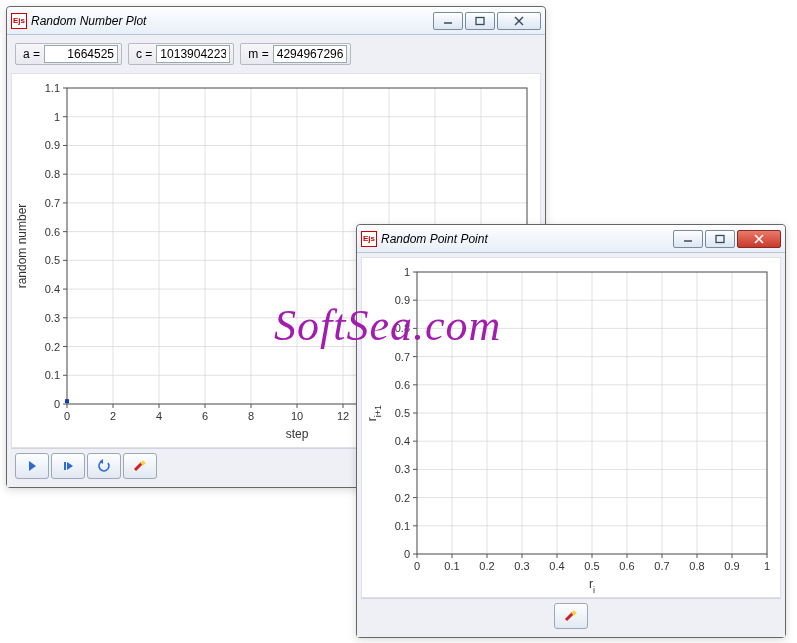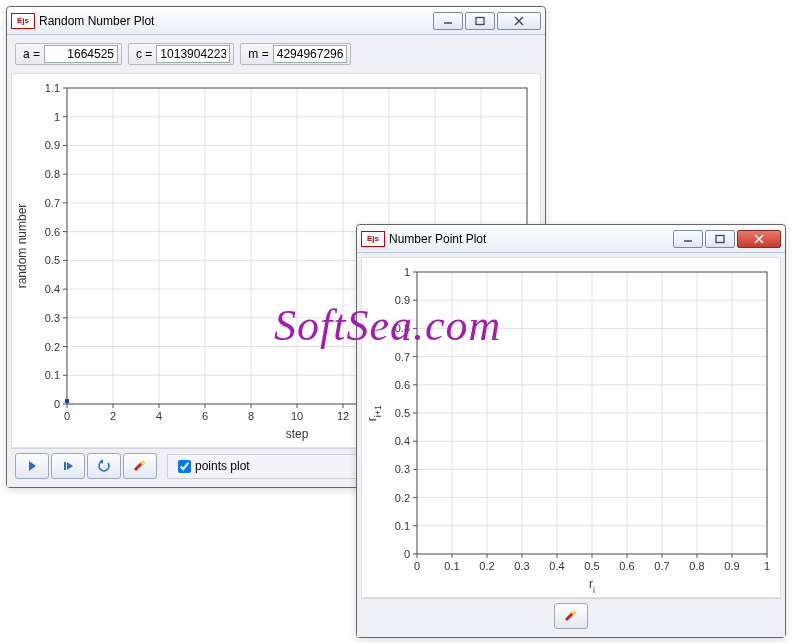--- a/index.html
+++ b/index.html
@@ -1,22 +1,22 @@
 <!DOCTYPE html>
 <html><head>
 <meta charset="utf-8">
 <style>
   * { box-sizing: border-box; }
   html, body { margin: 0; padding: 0; }
   body { width: 797px; height: 643px; background: #fff; font-family: "Segoe UI", Tahoma, sans-serif; font-size: 12px; position: relative; overflow: hidden; }
 
   .window { position: absolute; background: #efeff6; border: 1px solid #8a8a8a; border-radius: 4px; box-shadow: 0 2px 8px rgba(0,0,0,0.15); }
   .titlebar { height: 28px; background: linear-gradient(#fdfeff,#e8eff8); border-bottom: 1px solid #b8c6d8; border-radius: 4px 4px 0 0; display:flex; align-items:center; padding: 0 4px; }
-  .app-icon { width: 24px; height: 16px; border:1px solid #c00; background:#fff; display:inline-flex; align-items:center; justify-content:center; font-size:8px; font-weight:bold; color:#c00; margin-right:4px; }
-  .title-text { flex:0 0 auto; color:#000; }
+  .app-icon { width: 16px; height: 16px; border:1px solid #c00; background:#fff; display:inline-flex; align-items:center; justify-content:center; font-size:8px; font-weight:bold; color:#c00; margin-right:4px; }
+  .title-text { flex:0 0 auto; color:#000;font-style:italic; }
   .title-spacer { flex:1; }
   .win-ctl-group { display:flex; gap:0; }
   .win-btn { width:30px; height:18px; border:1px solid #7a8aa0; background:linear-gradient(#fdfeff,#dce6f2); border-radius:2px; display:inline-flex; align-items:center; justify-content:center; font-size:10px; color:#3a4a5e; margin-left:2px; cursor:default; }
   .win-btn.close { width:44px; }
   .win-btn.close.red { background:linear-gradient(#e97a6a,#c83a2a); color:#fff; border-color:#8a2a20; }
   .win-btn svg { display:block; }
 
   .client { padding:4px; background:#efeff6; }
 
   .param-row { display:flex; gap:6px; padding:4px; background:#efeff6; }
@@ -180,32 +180,28 @@
             <path d="M12 4 A5 5 0 1 1 7 2" fill="none" stroke="#2a6bd4" stroke-width="1.6"></path>
             <polygon points="7,0 7,5 3.5,2.5" fill="#2a6bd4"></polygon>
           </svg>
         </span>
       <span class="tool-btn">
           <svg width="16" height="14">
             <line x1="3" y1="11" x2="10" y2="4" stroke="#c22" stroke-width="3"></line>
             <rect x="9" y="2" width="4" height="4" fill="#ffd040" transform="rotate(45 11 4)"></rect>
           </svg>
         </span>
-      <label class="check-wrap">
-        <input type="checkbox" id="cb-points" checked="" style="">
-        <span>points plot</span>
-      </label>
     </div>
   </div>
 </div>
 
 <div class="window border-outer" id="win2" style="left:356px; top:224px; width:430px;">
   <div class="titlebar">
     <span class="app-icon">Ejs</span>
-    <span class="title-text">Number Point Plot</span>
+    <span class="title-text">Random Point Point</span>
     <span class="title-spacer"></span>
     <div class="win-ctl-group">
       <span class="win-btn">
           <svg width="12" height="10">
             <line x1="2" y1="7" x2="10" y2="7" stroke="#3a4a5e" stroke-width="1.5"></line>
           </svg>
         </span>
       <span class="win-btn">
           <svg width="12" height="10">
             <rect x="2" y="1.5" width="8" height="7" fill="none" stroke="#3a4a5e" stroke-width="1.3"></rect>

